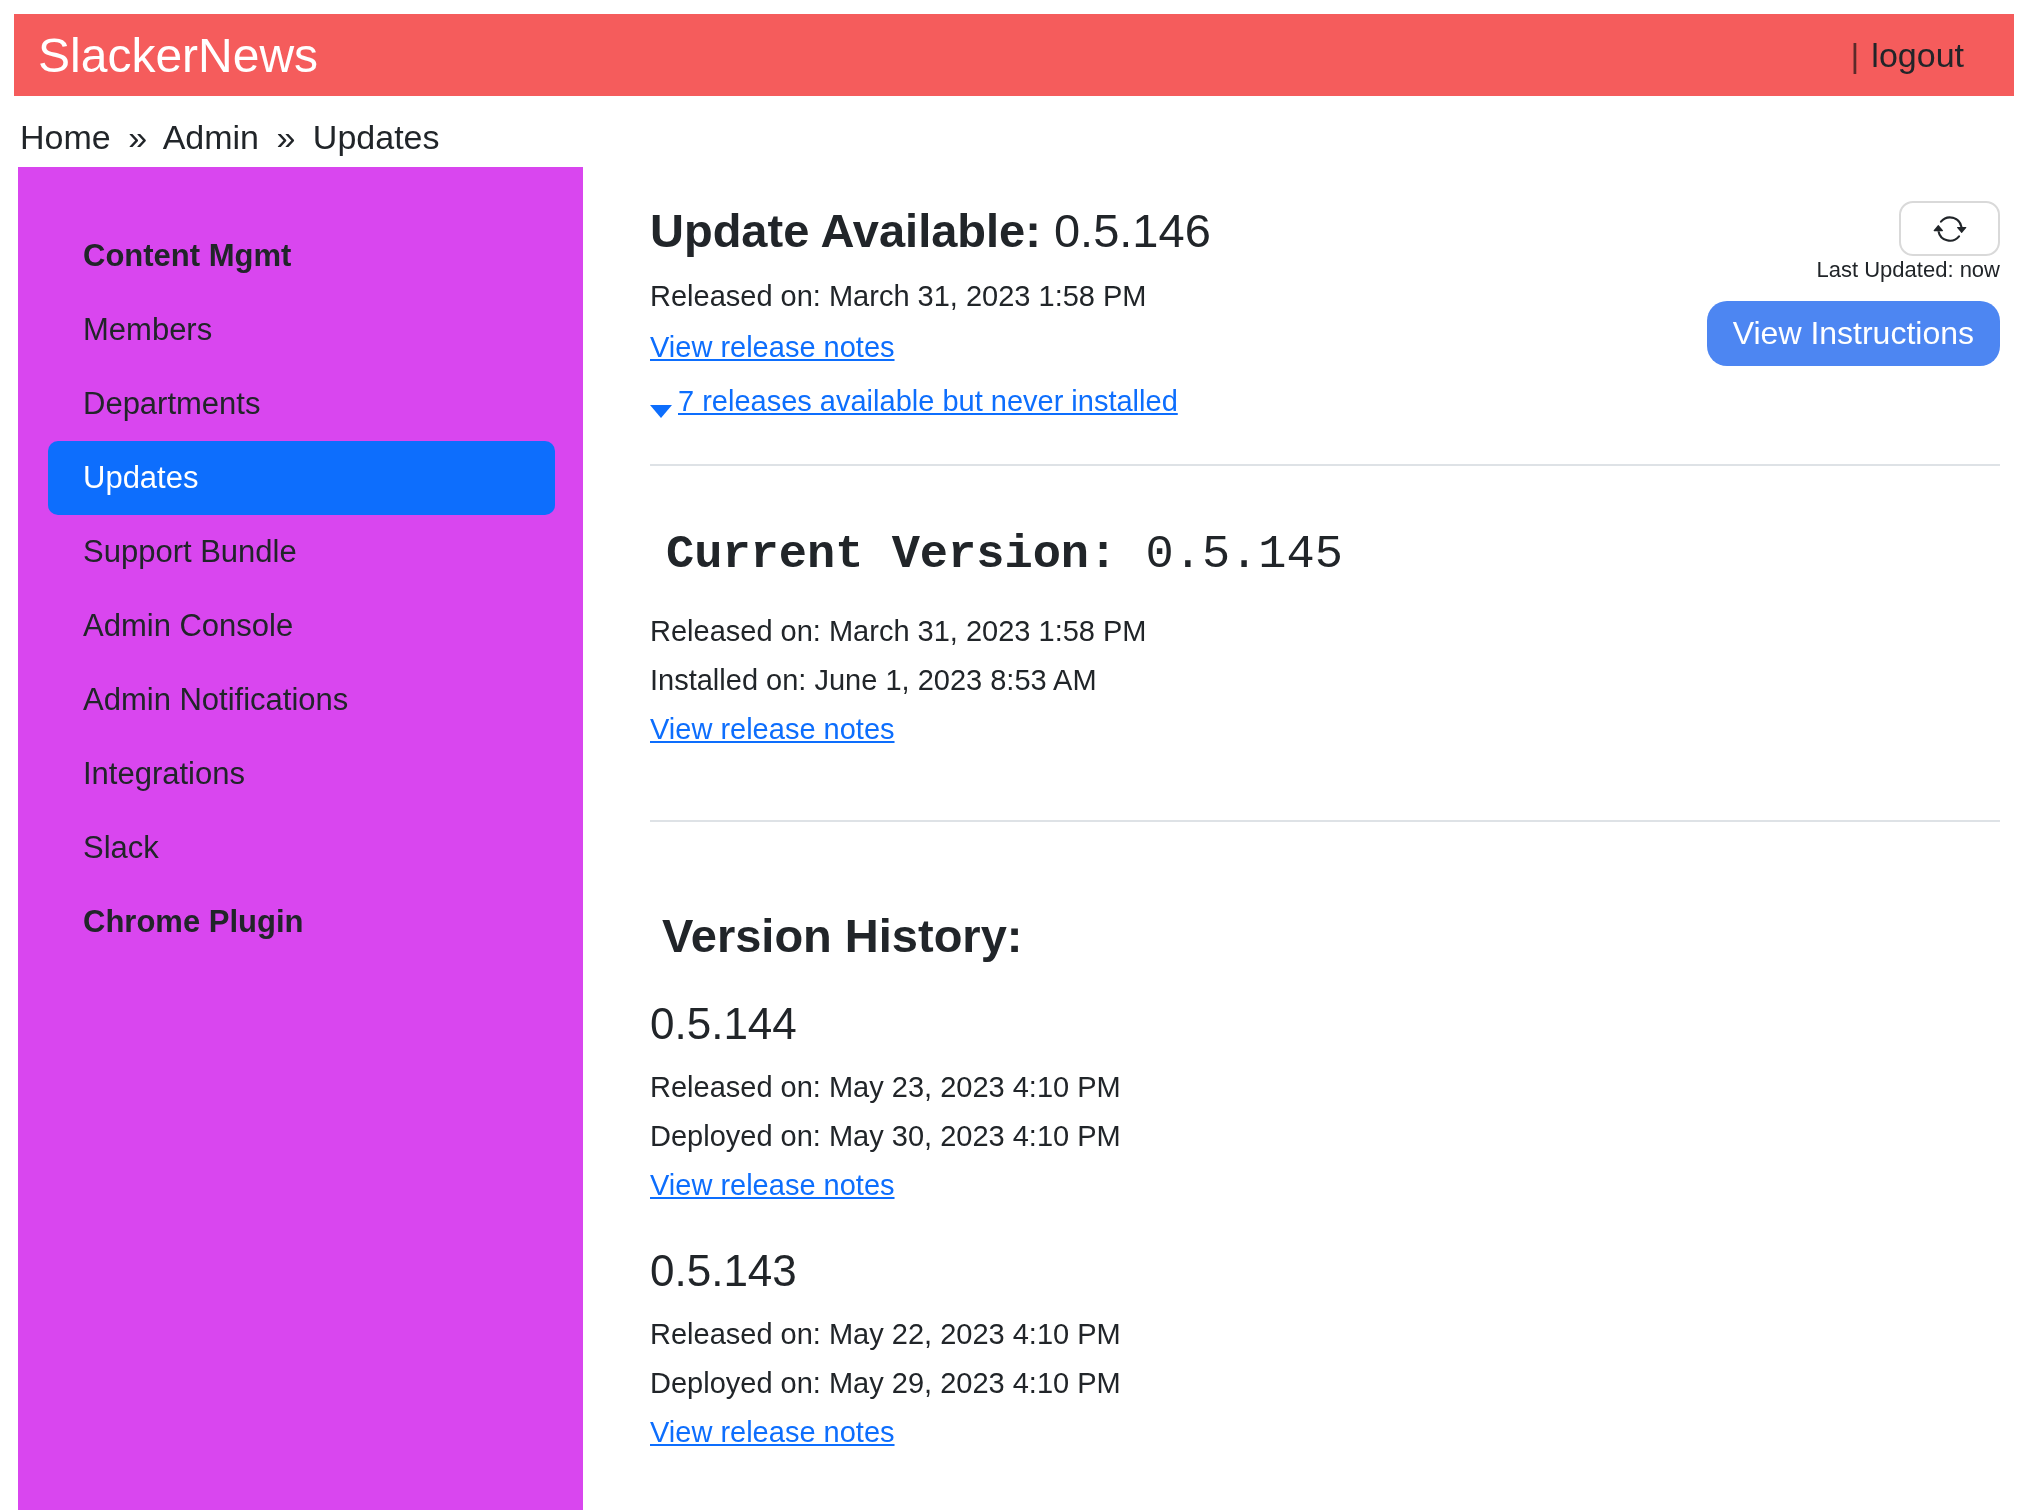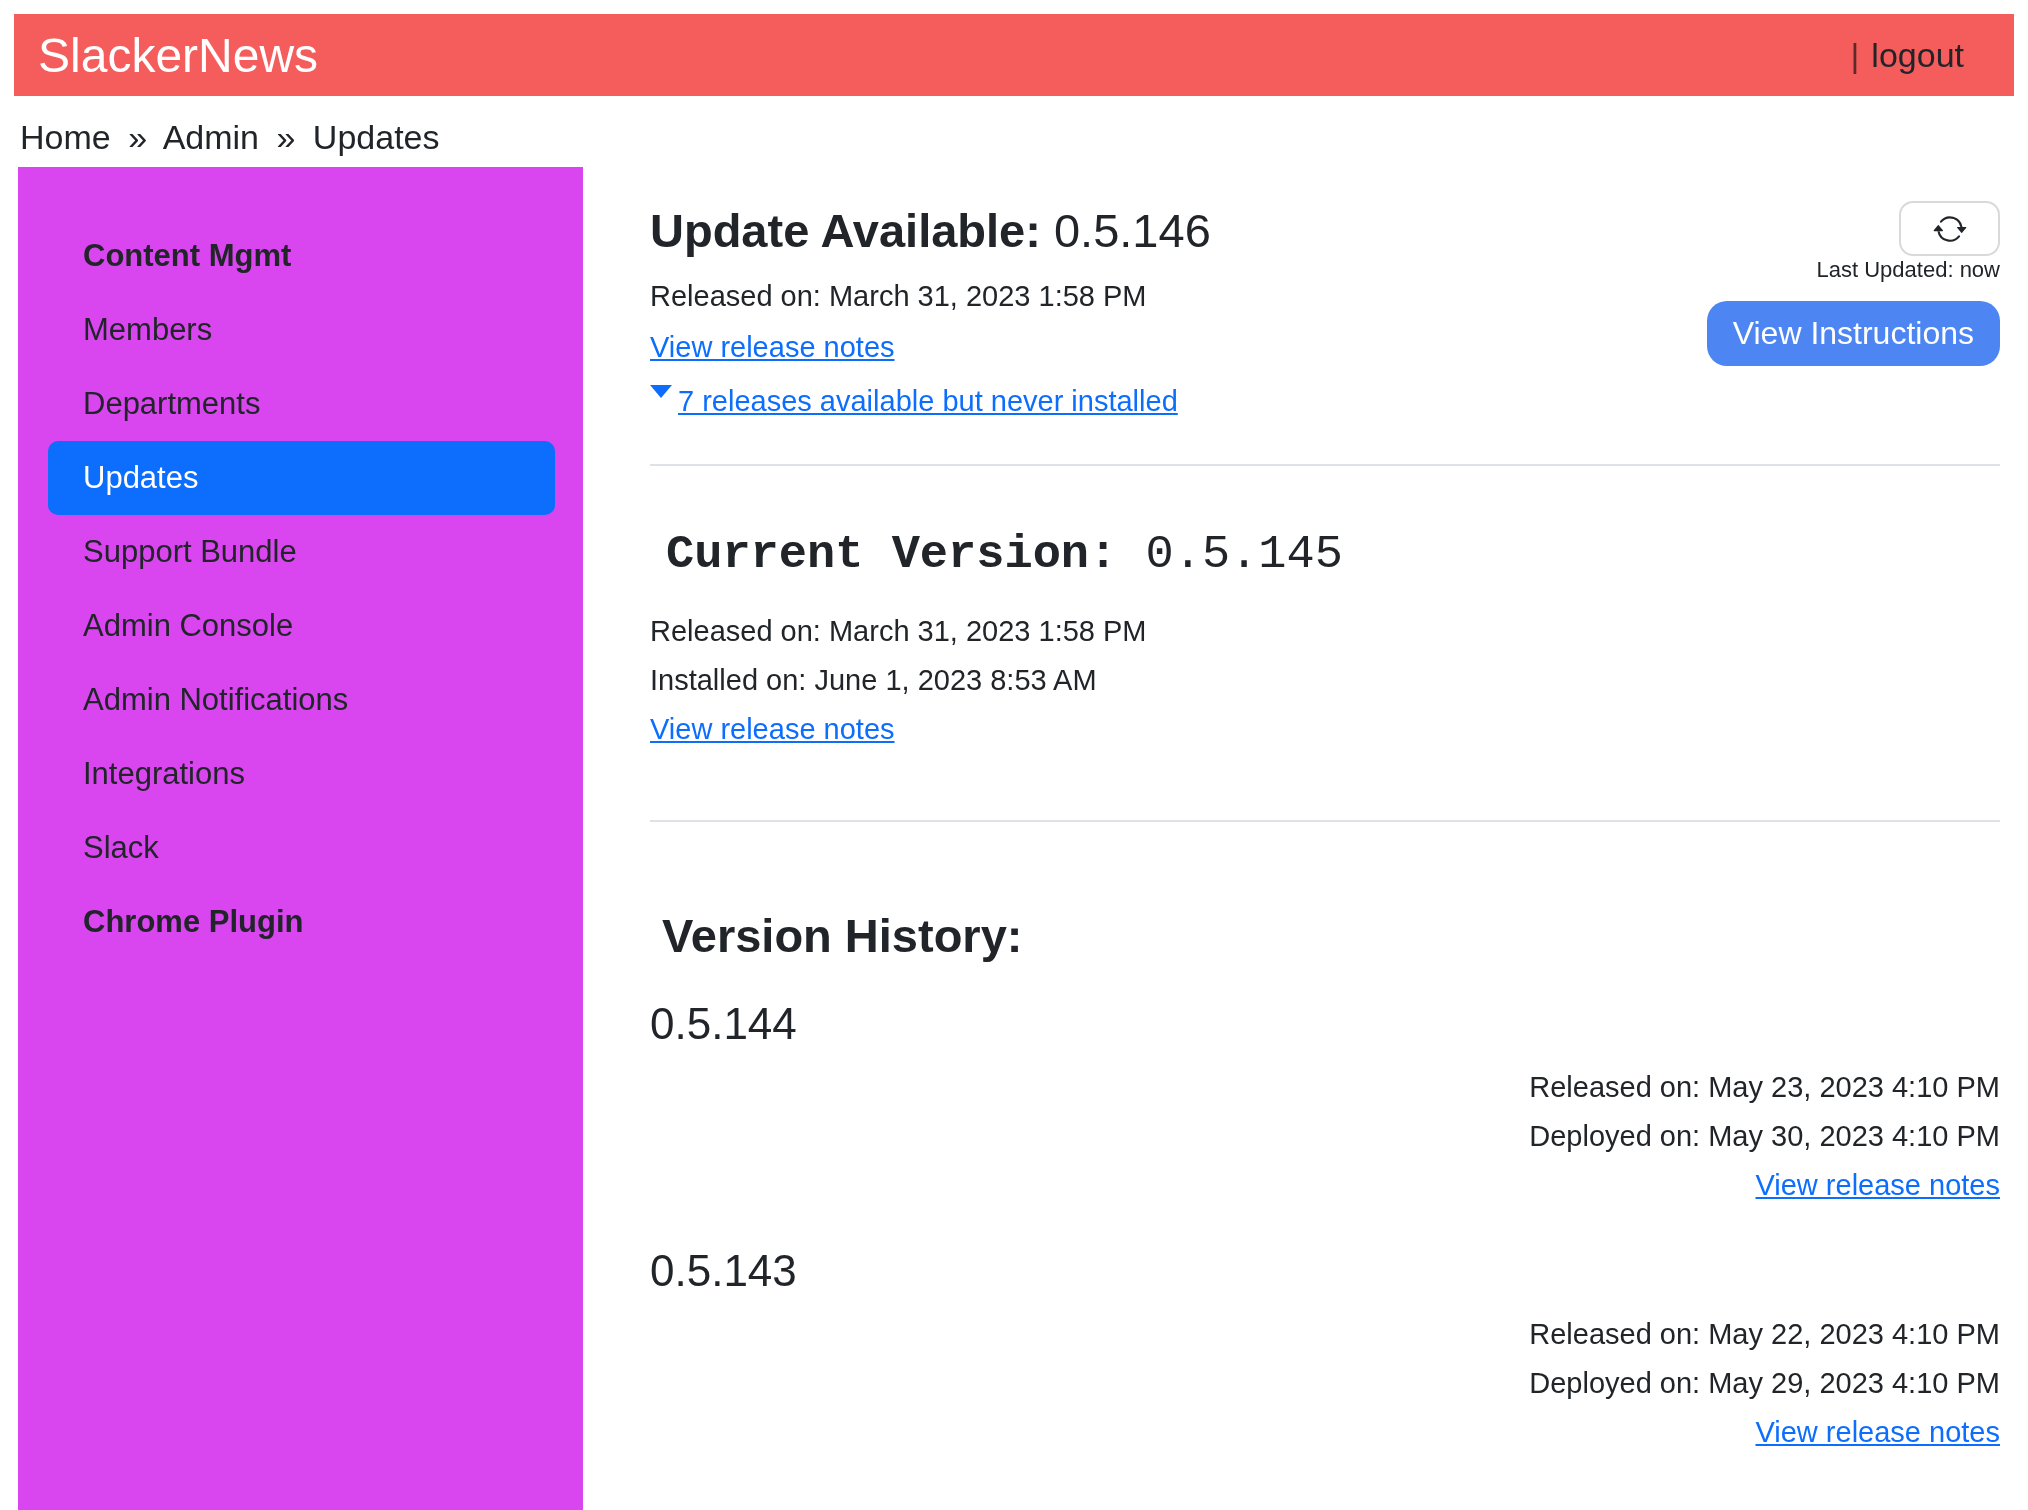--- a/index.html
+++ b/index.html
@@ -72,21 +72,21 @@
 
   .meta-line { font-size: 29px; margin-top: 22px; }
   .link {
     color: var(--link, #0d6efd);
     text-decoration: underline;
     font-size: 29px;
     cursor: pointer;
   }
   .link-row { margin-top: 18px; }
   .toggle-row { margin-top: 21px; display: flex; align-items: center; }
-  .toggle-link { text-decoration: none; display: flex; align-items: flex-start; cursor: pointer; }
+  .toggle-link { text-decoration: none; display: flex; align-items: flex-end; cursor: pointer; }
   .toggle-link .label { text-decoration: underline; color: var(--link, #0d6efd); font-size: 29px; }
   .caret {
     width: 0; height: 0; display: inline-block;
     border-left: 11px solid transparent;
     border-right: 11px solid transparent;
     border-top: 13px solid var(--link, #0d6efd);
     margin-right: 6px;
   }
 
   .toolbar {
@@ -116,21 +116,21 @@
 
   
   .section-title { font-size: 47px; font-weight: 700; margin: 62px 0 0 16px; font-family: Liberation Mono, monospace; }
   .section-title .ver { font-weight: 400; }
   .info-line { font-size: 29px; line-height: 49px; }
   .info-block { margin-top: 26px; }
 
   
   .history-title { font-size: 47px; font-weight: 700; margin: 86px 0 0 12px; }
   .entry-version { font-size: 44px; font-weight: 400; margin: 36px 0 0 0; }
-  .entry-lines { margin-top: 14px; text-align: right; }
+  .entry-lines { margin-top: 14px; }
 </style>
 </head>
 <body>
 
 <header class="topbar">
   <a class="brand">SlackerNews</a>
   <div class="logout-area">
     <span class="pipe">|</span>
     <a class="logout-link">logout</a>
   </div>

